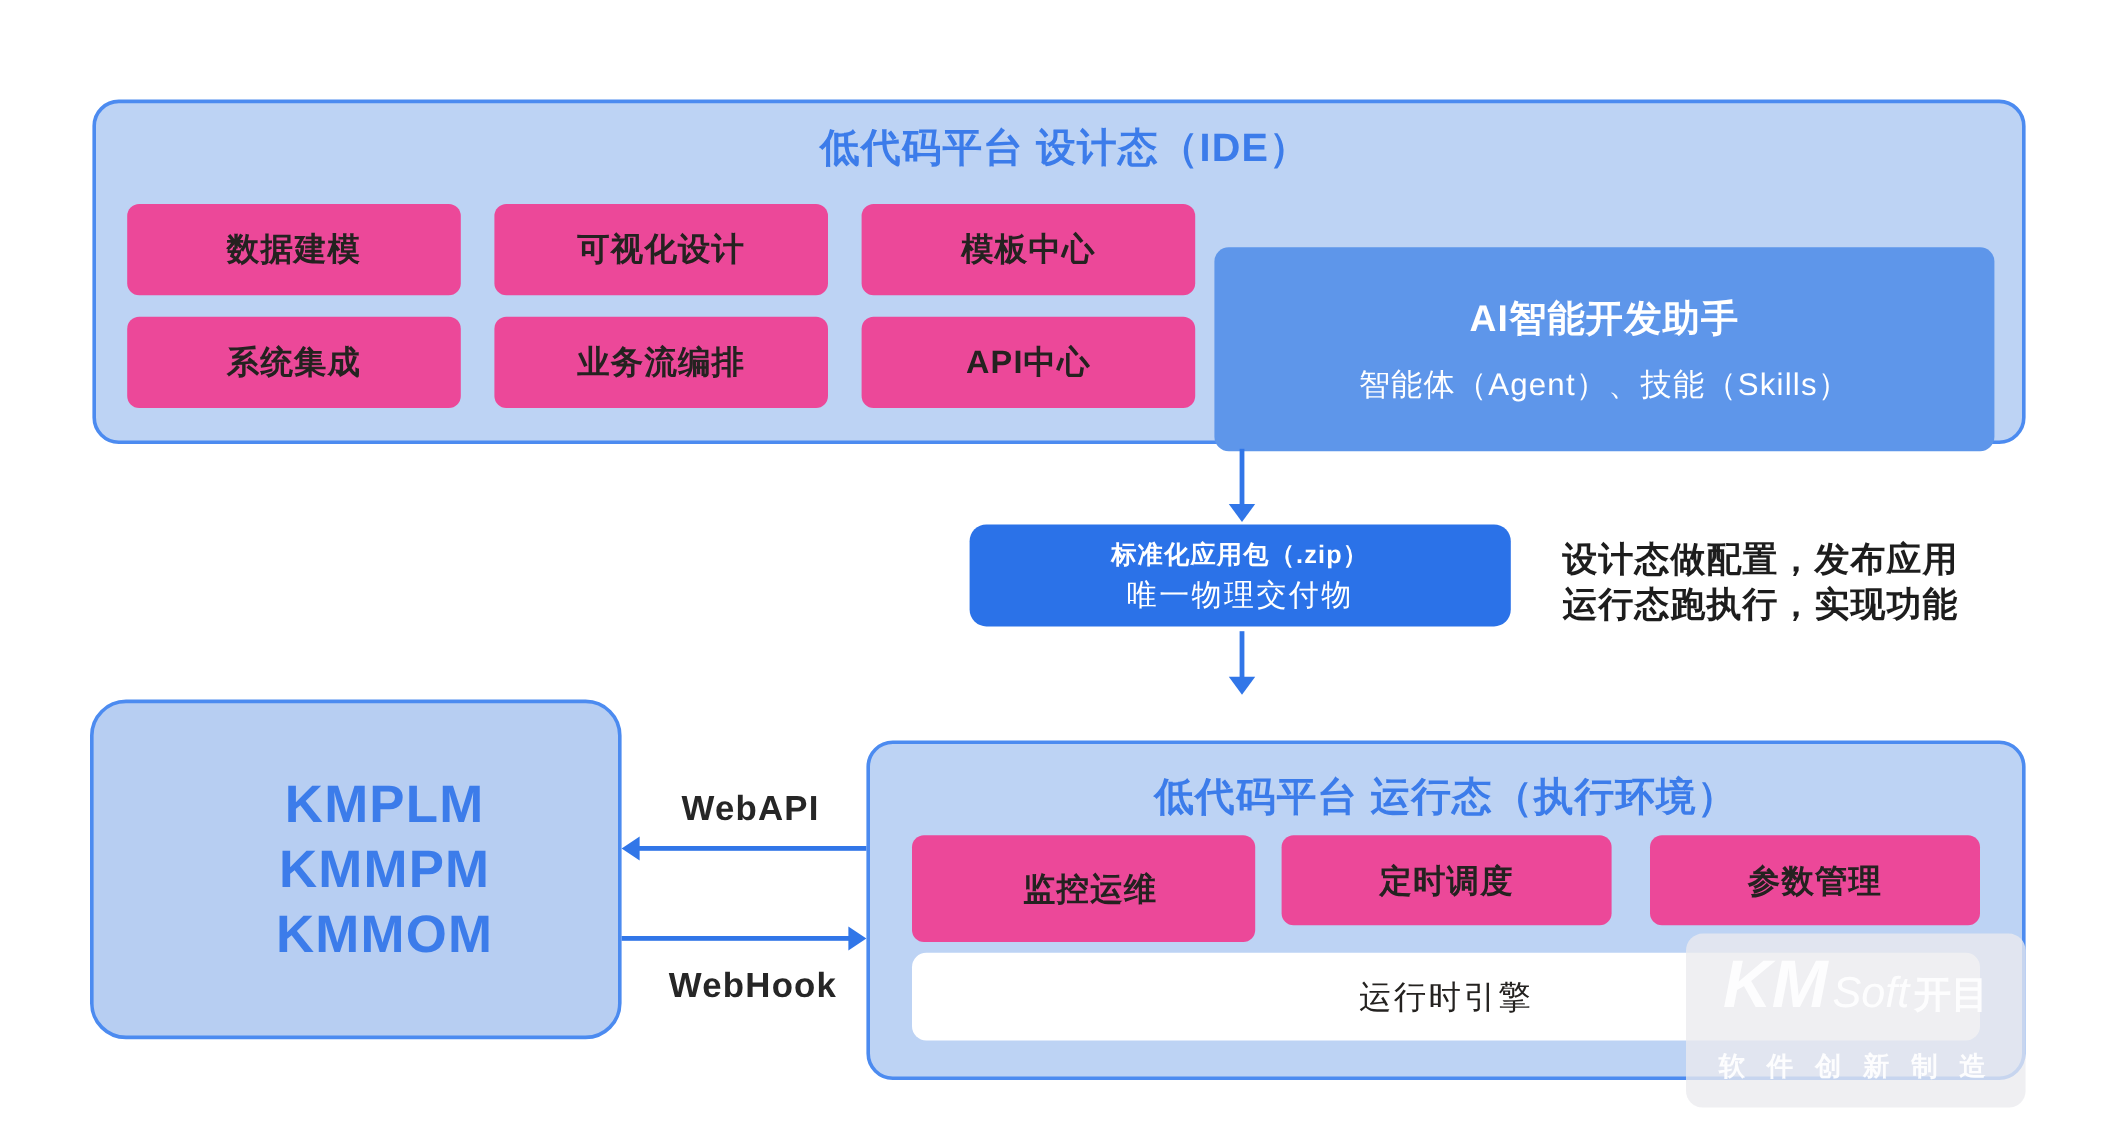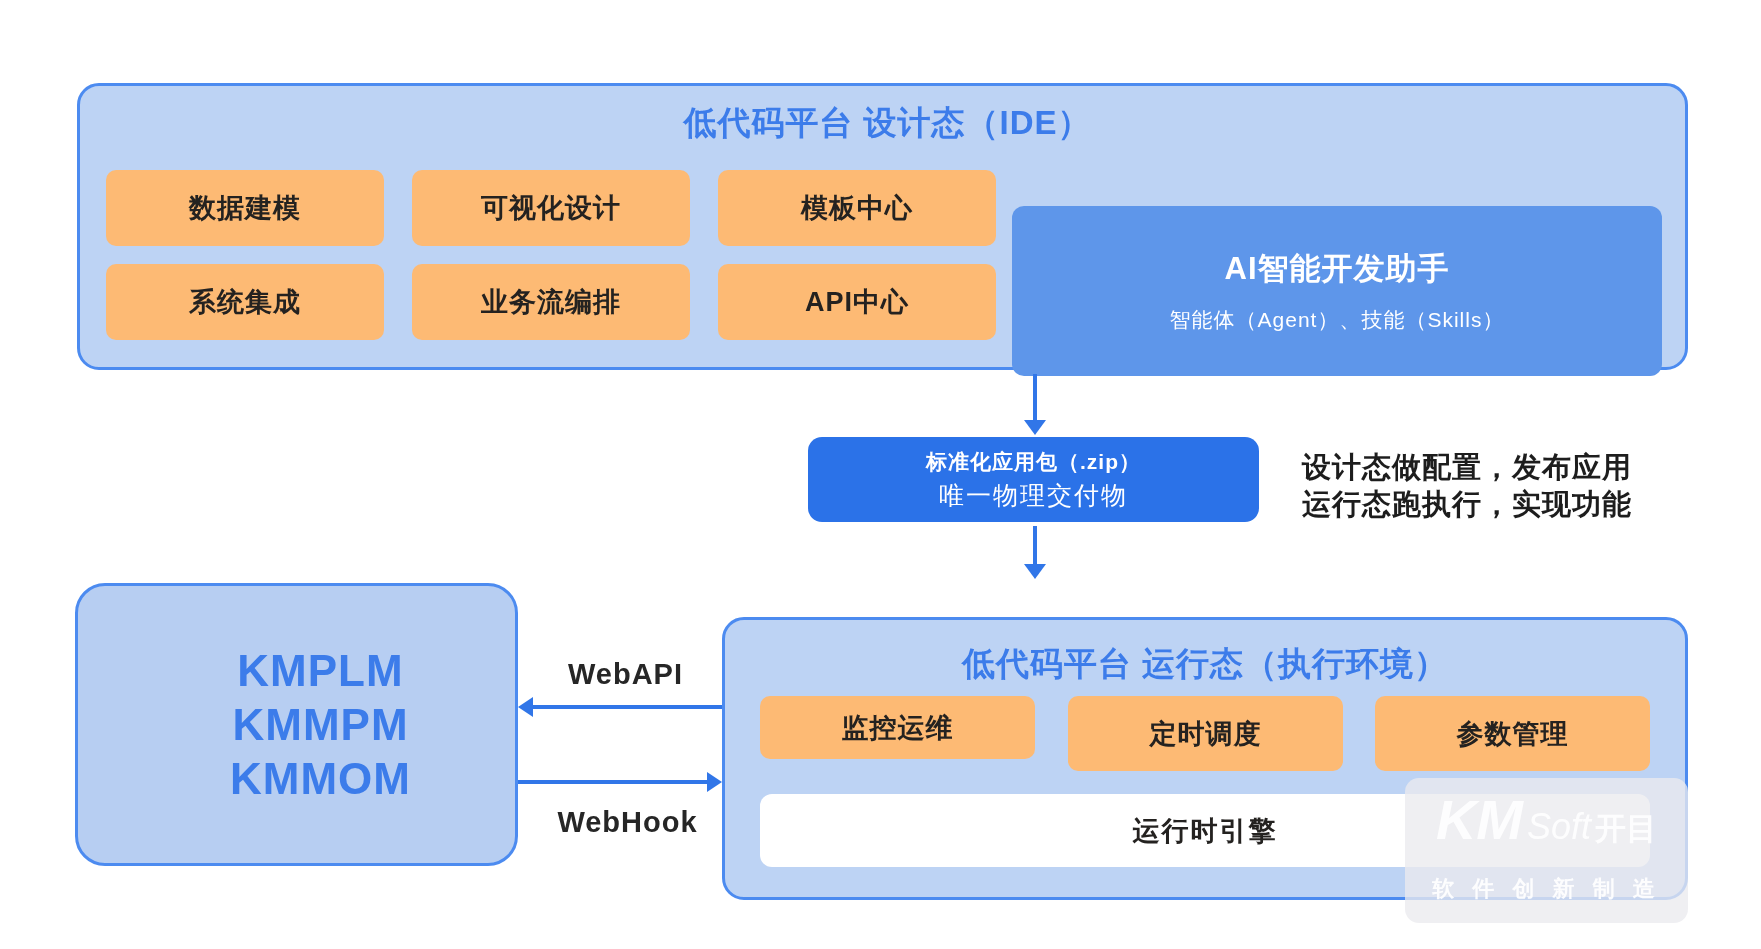--- a/index.html
+++ b/index.html
@@ -10,32 +10,32 @@
   
   .container{
     position:absolute;box-sizing:border-box;
     background:#BDD3F4;border:3px solid #4C8BF0;border-radius:22px;
   }
   .box-title{
     position:absolute;left:0;right:0;text-align:center;
     font-weight:bold;color:#3C7CEA;font-size:33px;letter-spacing:1px;
   }
   .chip{
-    position:absolute;background:#fdba74;border-radius:10px;
+    position:absolute;background:#ec4899;border-radius:10px;
     display:flex;align-items:center;justify-content:center;
     font-size:27px;font-weight:bold;color:#242220;letter-spacing:1px;
   }
   
   #ai-box{
     position:absolute;left:932px;top:84px;width:650px;height:170px;
     background:#5E96EA;border-radius:12px;
     display:flex;flex-direction:column;align-items:center;justify-content:center;gap:16px;margin-top:36px;
   }
   #ai-box .ai-title{font-size:31px;font-weight:bold;color:#ffffff;letter-spacing:1px;}
-  #ai-box .ai-sub{font-size:21px;color:#ffffff;letter-spacing:1px;}
+  #ai-box .ai-sub{font-size:26px;color:#ffffff;letter-spacing:1px;}
   
   #package-box{
     position:absolute;left:808px;top:437px;width:451px;height:85px;
     background:#2B72E8;border-radius:14px;
     display:flex;flex-direction:column;align-items:center;justify-content:center;gap:3px;
   }
   #package-box .pkg-title{font-size:21px;font-weight:bold;color:#ffffff;letter-spacing:1px;}
   #package-box .pkg-sub{font-size:25px;color:#ffffff;letter-spacing:2px;}
   
   #annotation{
@@ -57,21 +57,21 @@
   .head-right{position:absolute;width:0;height:0;border-top:10px solid transparent;border-bottom:10px solid transparent;border-left:15px solid #3176E8;}
   .conn-label{
     position:absolute;text-align:center;
     font-size:29px;font-weight:bold;color:#262626;letter-spacing:1px;
   }
   
   #engine-bar{
     position:absolute;left:35px;top:174px;width:890px;height:73px;
     background:#ffffff;border-radius:12px;
     display:flex;align-items:center;justify-content:center;
-    font-size:27px;font-weight:bold;color:#242220;letter-spacing:2px;
+    font-size:27px;font-weight:normal;color:#242220;letter-spacing:2px;
   }
   
   #watermark{
     position:absolute;left:1405px;top:778px;width:283px;height:145px;
     background:rgba(235,235,238,0.78);border-radius:14px;z-index:10;
   }
   #watermark .logo-row{
     position:absolute;left:0;right:0;top:14px;
     display:flex;align-items:baseline;justify-content:center;gap:4px;
     color:rgba(255,255,255,0.88);
@@ -133,21 +133,21 @@
   </div>
 
   <div>
     <div class="vline" style="left:1033px;top:526px;height:40px;"></div>
     <div class="head-down" style="left:1024px;top:564px;"></div>
   </div>
 
   <div class="container" style="left:722px;top:617px;width:966px;height:283px;">
     <div class="box-title" style="top:22px;">低代码平台 运行态（执行环境）</div>
 
-    <div class="chip" style="left:35px;top:76px;width:275px;height:63px;">
+    <div class="chip" style="left:35px;top:76px;width:275px;height:89px;padding-left:11px;">
       <span>监控运维</span>
     </div>
     <div class="chip" style="left:343px;top:76px;width:275px;height:75px;">
       <span>定时调度</span>
     </div>
     <div class="chip" style="left:650px;top:76px;width:275px;height:75px;">
       <span>参数管理</span>
     </div>
 
     <div id="engine-bar">

